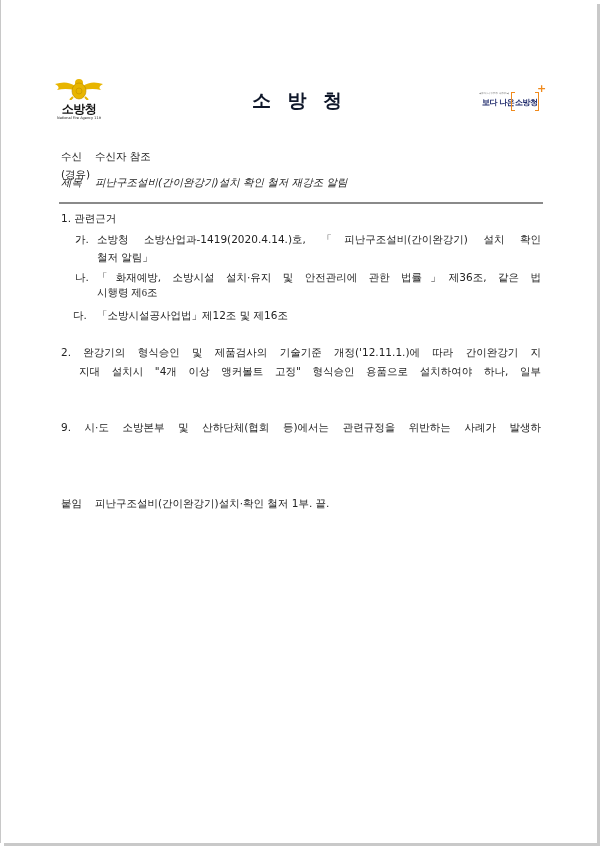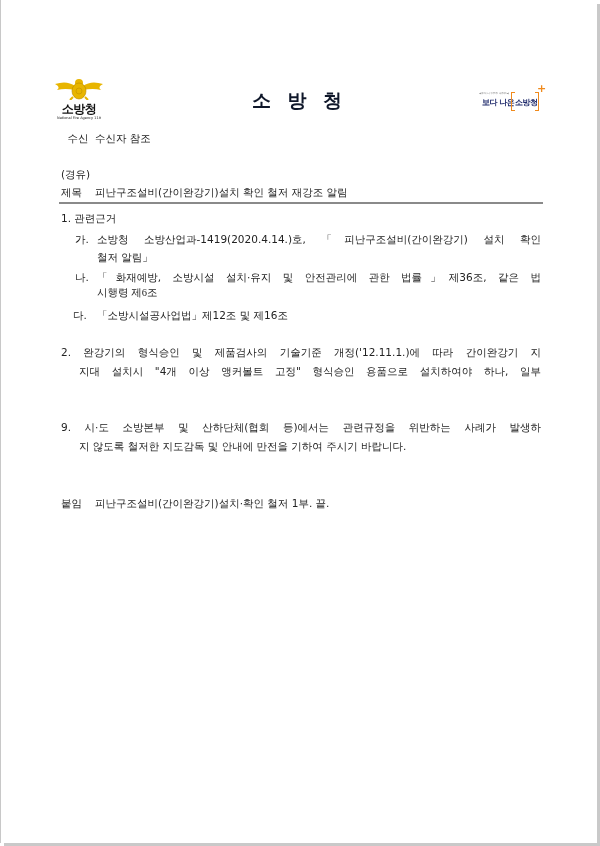--- a/index.html
+++ b/index.html
@@ -62,25 +62,25 @@
 
   <div class="logo-right">
     <div class="tiny">국민이 더 안전한 대한민국</div>
     <div class="a">보다 나은</div>
     <div class="brk-l"></div>
     <div class="b">소방청</div>
     <div class="brk-r"></div>
     <div class="plus">+</div>
   </div>
 
-  <div class="meta" style="top:132px;text-align:center;">
+  <div class="meta" style="top:150px;">
     <span class="lbl">수신</span><span>수신자 참조</span>
   </div>
   <div class="meta" style="top:168px;">(경유)</div>
-  <div class="meta" style="top:186px;">
+  <div class="meta" style="top:176px;font-style:italic;">
     <span class="lbl">제목</span><span>피난구조설비(간이완강기)설치 확인 철저 재강조 알림</span>
   </div>
   <div class="divider"></div>
 
   <div class="body-text" style="left:60px; top:212px;">1. 관련근거</div>
 
   <div class="body-text" style="left:74px; top:233px;">가.</div>
   <div class="justify" style="left:96px; top:233px; width:444px;">소방청 소방산업과-1419(2020.4.14.)호, 「피난구조설비(간이완강기) 설치 확인</div>
   <div class="body-text" style="left:96px; top:251px;">철저 알림」</div>
 
@@ -88,20 +88,19 @@
   <div class="justify" style="left:96px; top:271px; width:444px;">「화재예방, 소방시설 설치·유지 및 안전관리에 관한 법률」제36조, 같은 법</div>
   <div class="body-text" style="left:96px; top:286px;font-family:Liberation Serif, serif;">시행령 제6조</div>
 
   <div class="body-text" style="left:72px; top:309px;">다.</div>
   <div class="body-text" style="left:96px; top:309px;">「소방시설공사업법」제12조 및 제16조</div>
 
   <div class="justify" style="left:60px; top:346px; width:480px;">2. 완강기의 형식승인 및 제품검사의 기술기준 개정('12.11.1.)에 따라 간이완강기 지</div>
   <div class="justify" style="left:78px; top:365px; width:462px;">지대 설치시 "4개 이상 앵커볼트 고정" 형식승인 용품으로 설치하여야 하나, 일부</div>
 
   <div class="justify" style="left:60px; top:421px; width:480px;">9. 시·도 소방본부 및 산하단체(협회 등)에서는 관련규정을 위반하는 사례가 발생하</div>
-  <div class="body-text" style="left:78px; top:440px;">지 않도록 철저한 지도감독 및 안내에 만전을 기하여 주시기 바랍니다.</div>
 
   <div class="meta" style="top:497px;">
     <span class="lbl">붙임</span><span>피난구조설비(간이완강기)설치·확인 철저 1부.  끝.</span>
   </div>
 </div>
 <div class="shadow-r"></div>
 <div class="shadow-b"></div>
 
 </body></html>

